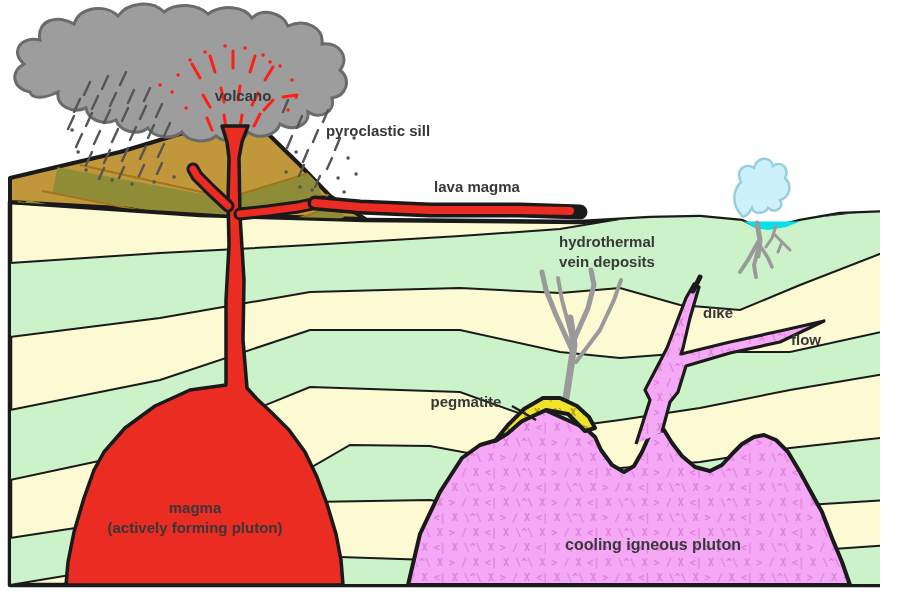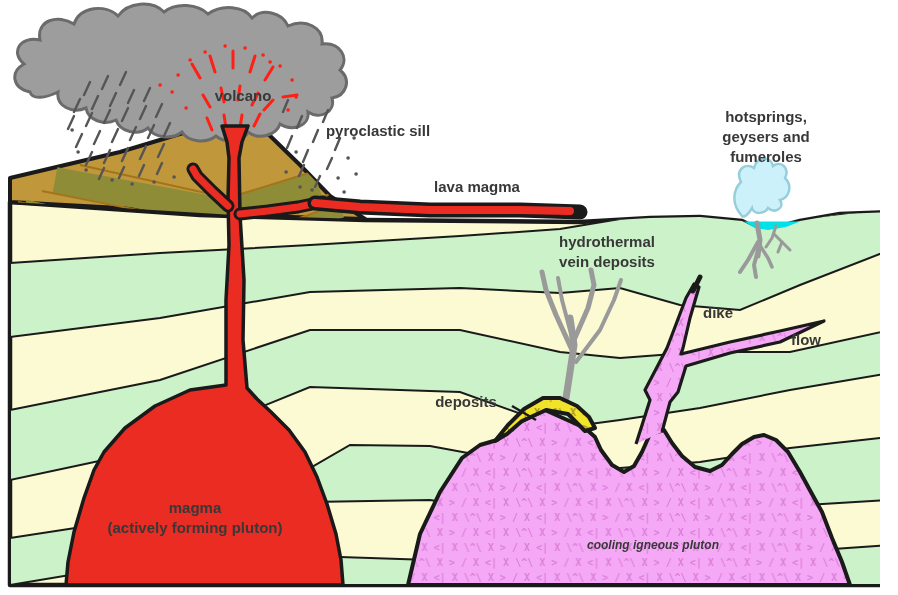--- a/index.html
+++ b/index.html
@@ -2,21 +2,21 @@
 <html style="--cream: #FCFAD3; --green: #CBF2C8; --outline: #1a1a1a; --cone_tan: #C0973B; --cone_olive: #8F8C38; --cone_band_line: #A3751B; --magma_red: #EB2C23; --pluton_pink: #F5A8F5; --pluton_texture: #DB7FDB; --pegmatite_yellow: #F0E32C; --pegmatite_texture: #A8921E; --cloud_gray: #9D9D9D; --cloud_outline: #6B6B6B; --rain_gray: #555555; --spark_red: #FF2015; --steam_blue: #CDF1FA; --steam_outline: #97CEDC; --pool_cyan: #00E1E8; --vein_gray: #9A9A9A; --label_text: #383838;"><head>
 <meta charset="utf-8">
 <style>
   html,body{margin:0;padding:0;background:#fff;}
   #stage{position:relative;width:880px;height:595px;background:#fff;overflow:hidden;
          font-family:"Liberation Sans",sans-serif;}
   #diagram-svg{position:absolute;left:0;top:0;}
   .lbl{position:absolute;transform:translate(-50%,-50%);color:var(--label_text);
        font-weight:bold;font-size:15px;line-height:20px;text-align:center;
        white-space:pre-line;pointer-events:none;}
-  .lbl.big{font-size:12px;font-style:italic;}
+  .lbl.big{font-size:16px;}
 </style>
 </head>
 <body>
 
 <div id="stage">
 
 <svg id="diagram-svg" width="898" height="595" viewBox="0 0 898 595">
   <defs>
     <clipPath id="groundClip">
       <path d="M10,202 L200,215 L365,220 L580,222 L650,218 L700,217 L742,221 L756,228 L770,229 L800,221 L840,214 L890,212 L890,585 L10,585 Z"></path>
@@ -122,25 +122,22 @@
   <path d="M693,291 L700,277" style="stroke:var(--outline);stroke-width:5;stroke-linecap:round;fill:none"></path>
 
   <path d="M495,441 L508,425 L524,409 L543,398 L560,398 L577,406 L589,417 L595,428
            L585,431 L568,414 L546,410 L522,421 L507,434 Z" style="fill:url(#pegTex);stroke:var(--outline);stroke-width:4;stroke-linejoin:round"></path>
   <path d="M512,406 L536,420" style="stroke:var(--outline);stroke-width:2.5;fill:none"></path>
 </svg>
 
 <div class="lbl" style="left:243px;top:96px">volcano</div>
 <div class="lbl" style="left:378px;top:131px">pyroclastic sill</div>
 <div class="lbl" style="left:477px;top:187px">lava magma</div>
-<div class="lbl" style="left:766px;top:137px">hotsprings,
-geysers and
-fumeroles</div>
 <div class="lbl" style="left:607px;top:252px">hydrothermal
 vein deposits</div>
 <div class="lbl" style="left:718px;top:313px">dike</div>
 <div class="lbl" style="left:806px;top:340px">flow</div>
-<div class="lbl" style="left:466px;top:402px">deposits</div>
+<div class="lbl" style="left:466px;top:402px">pegmatite</div>
 <div class="lbl" style="left:195px;top:518px">magma
 (actively forming pluton)</div>
 <div class="lbl big" style="left:653px;top:545px">cooling igneous pluton</div>
 
 </div>
 
 </body></html>

